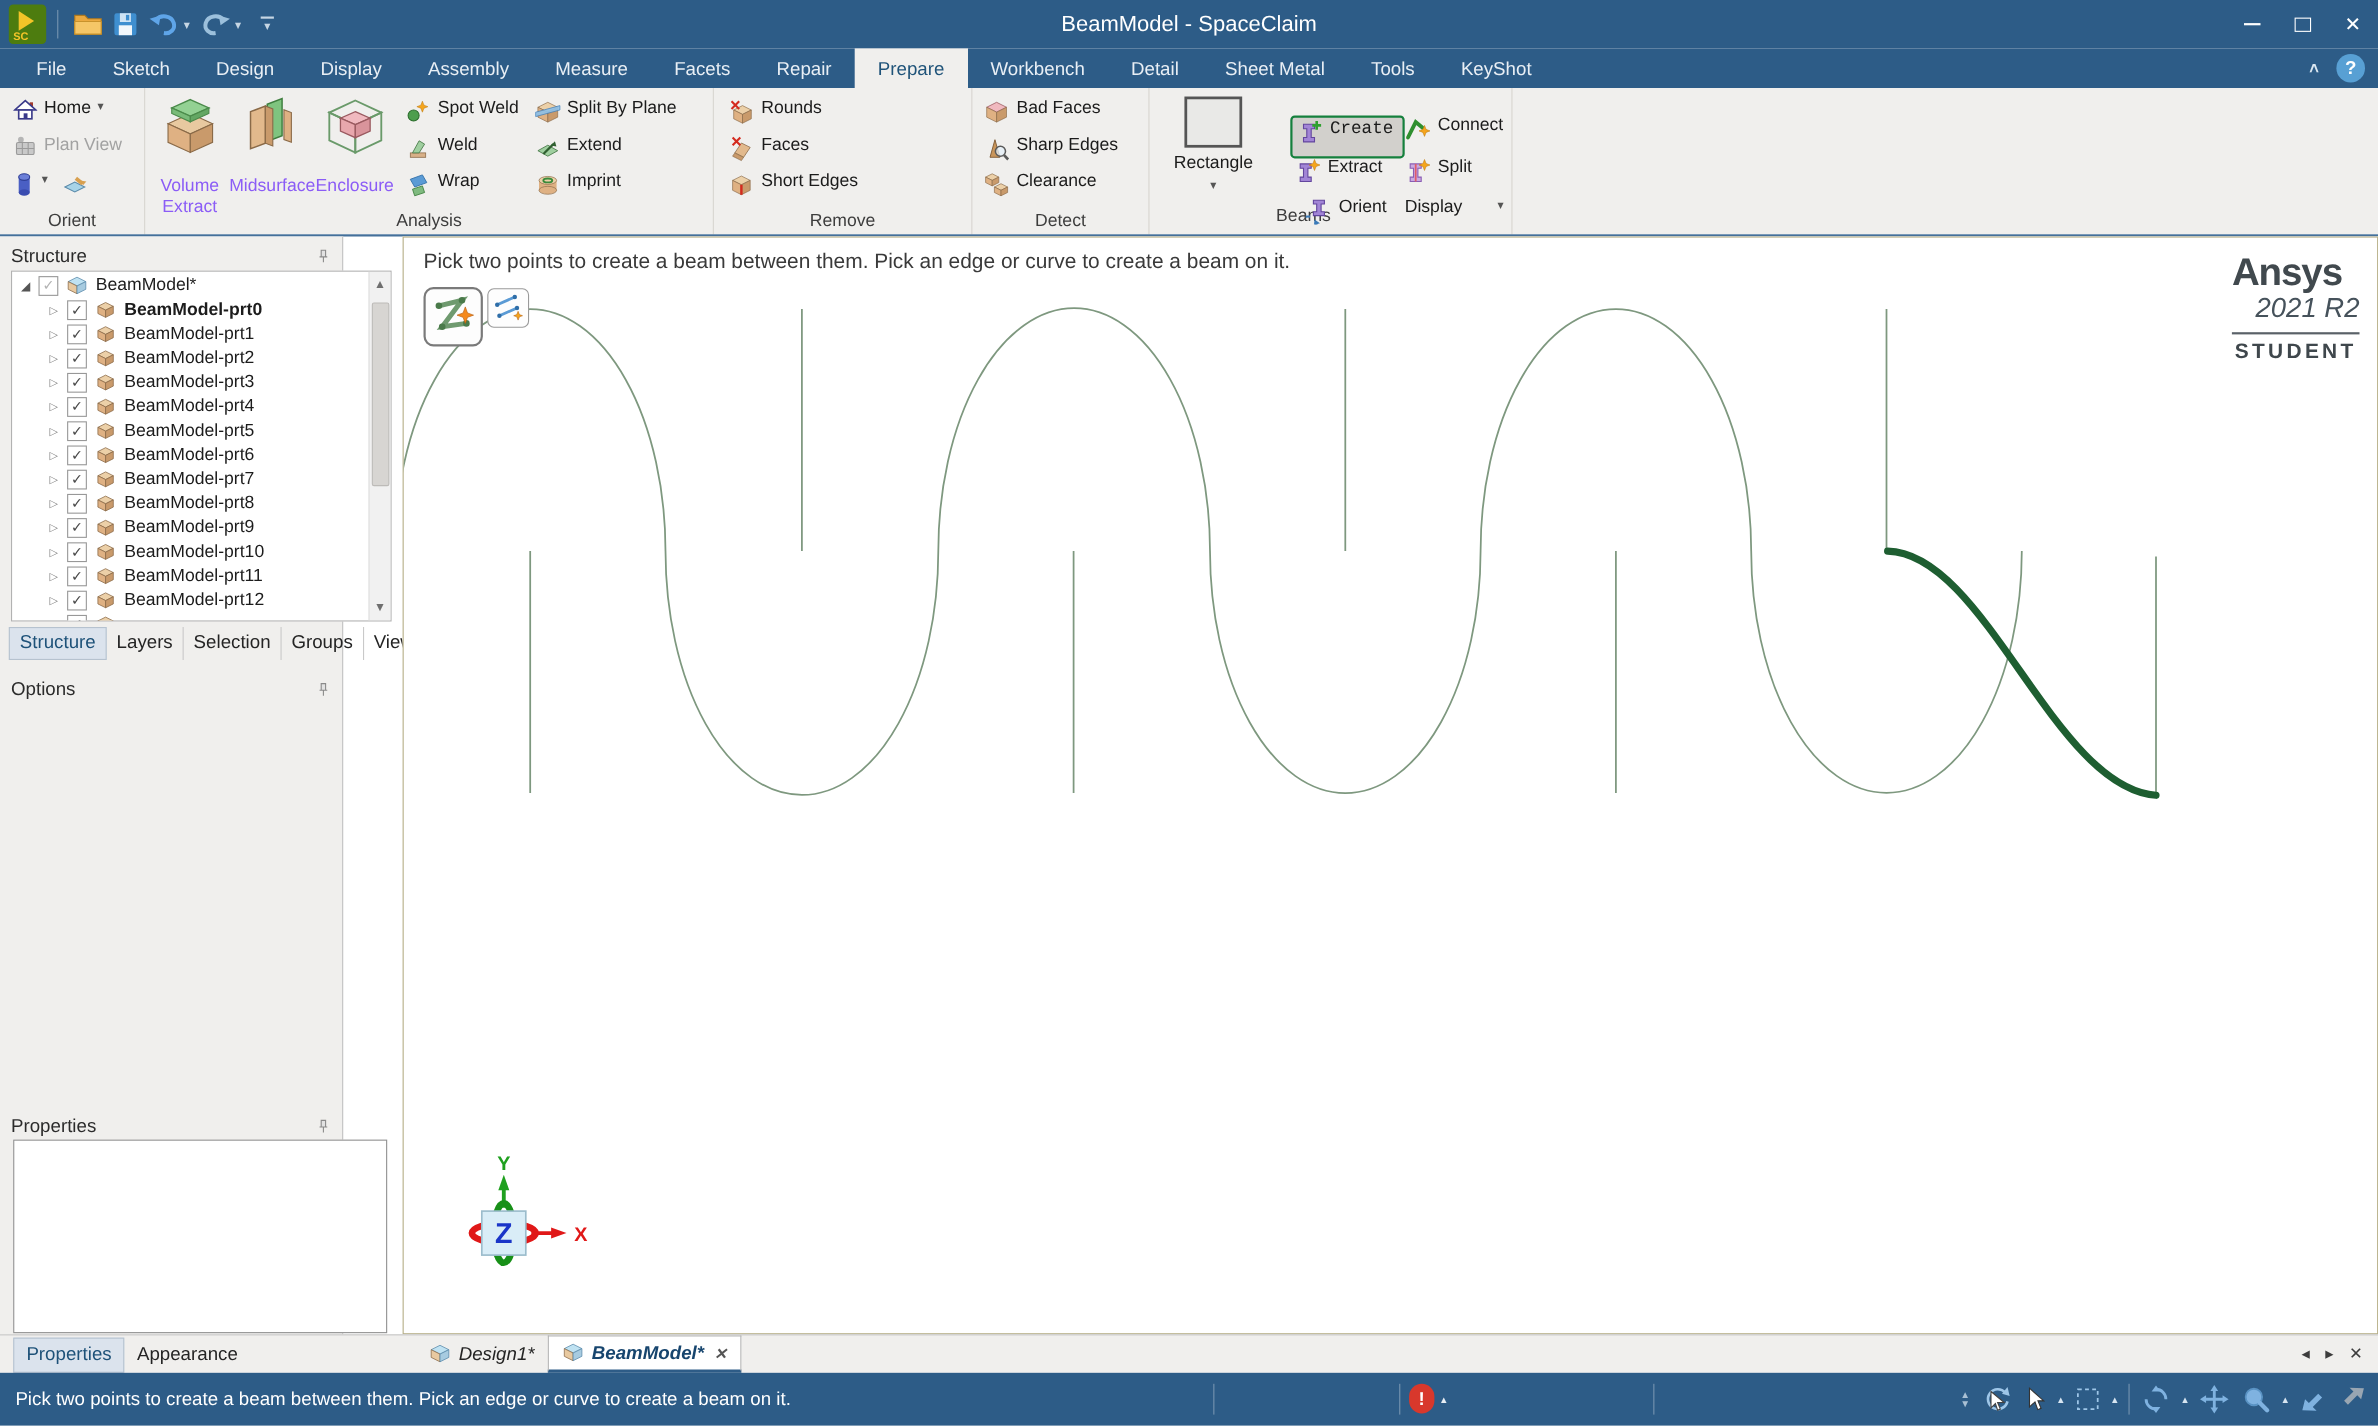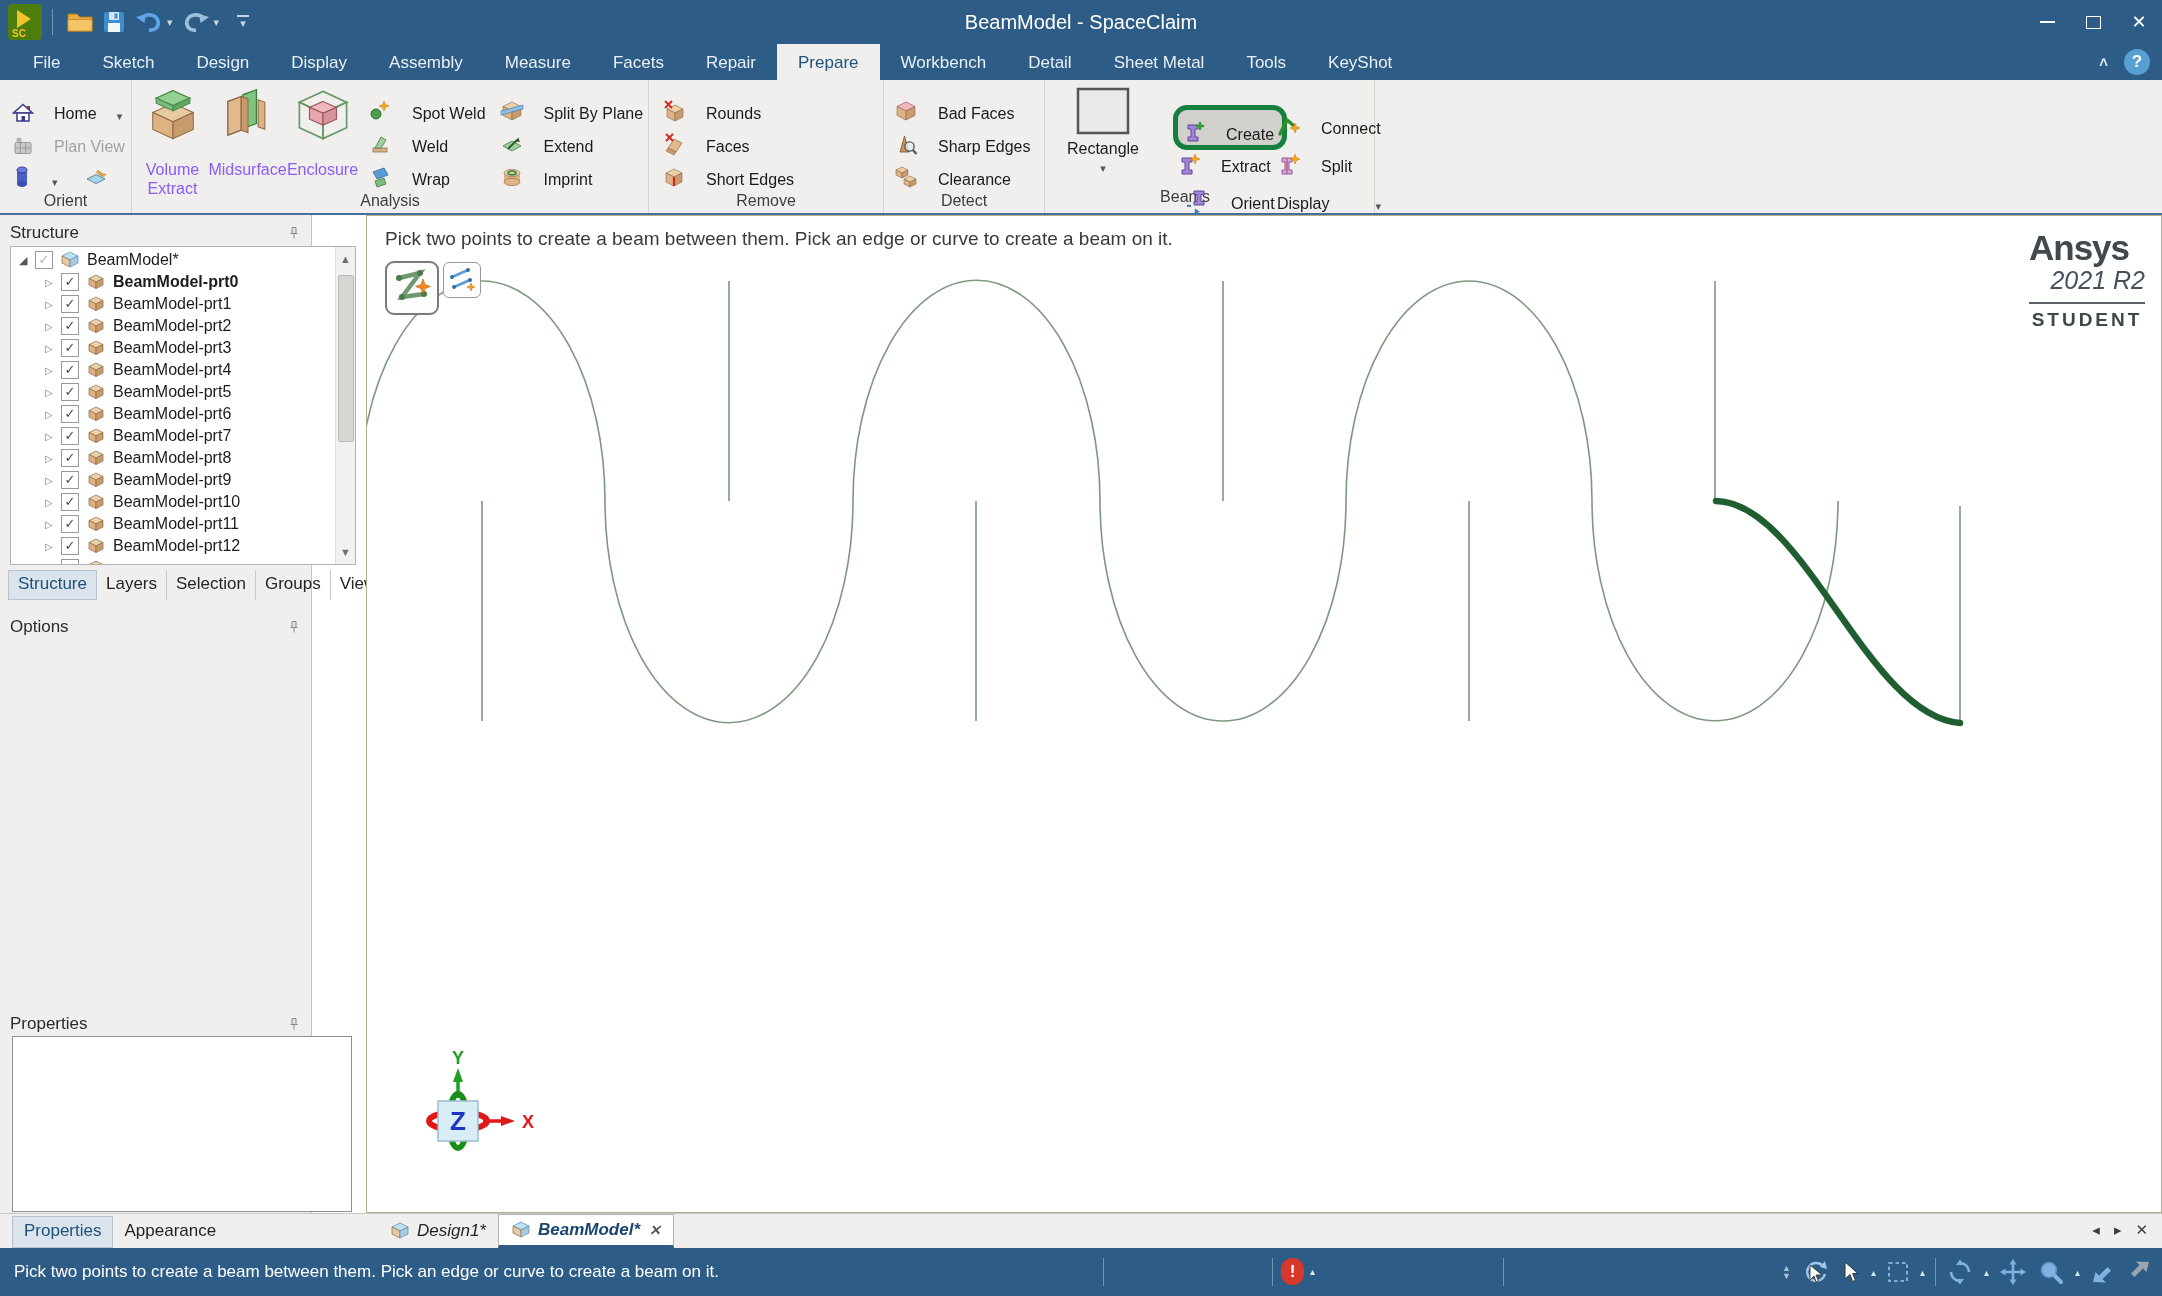--- a/index.html
+++ b/index.html
@@ -41,25 +41,25 @@
   .g-orient{width:132px;}
   .g-analysis{width:517px;display:flex;align-items:flex-start;padding-left:3px;box-sizing:border-box;}
   .g-remove{width:235px;display:flex;padding-left:5px;box-sizing:border-box;}
   .g-detect{width:161px;display:flex;box-sizing:border-box;}
   .g-beams{width:330px;}
   .g-act{width:95px;}
   .bigbtn{width:75px;display:flex;flex-direction:column;align-items:center;padding-top:8px;flex:none;}
   .bigbtn .blabel{margin-top:18px;font-size:16px;line-height:19px;text-align:center;color:#8b5cf6;white-space:normal;}
   .bigbtn.one .blabel{white-space:nowrap;}
   .scol{display:flex;flex-direction:column;margin-top:10px;flex:none;}
-  .sbtn{display:flex;align-items:flex-end;height:33px;font-size:16px;color:#1b1b1b;gap:20px;white-space:nowrap;}
+  .sbtn{display:flex;align-items:flex-start;height:33px;font-size:16px;color:#1b1b1b;gap:6px;white-space:nowrap;}
   .sbtn.disabled{color:#a2a2a2;}
   .caret-g{color:#555;font-size:11px;}
   .ocol{display:flex;flex-direction:column;margin-top:10px;padding-left:12px;}
-  .pressedbtn{background:#d2d0cc;border:5px solid #15803d;border-radius:14px;padding:1px 8px 1px 4px;}
+  .pressedbtn{background:#d2d0cc;border:2px solid #15803d;border-radius:4px;padding:1px 8px 1px 4px;font-family:Liberation Mono, monospace;}
   .g-beams .posa{position:absolute;}
   .rect-ic{margin-top:2px;}
   .actsquares{display:grid;grid-template-columns:13px 13px;grid-gap:4px;margin:26px auto 4px;}
   .actsquares div{width:13px;height:13px;background:#707070;}
   .actlabel{width:88px;margin:2px auto 0;font-size:16px;line-height:19px;text-align:center;color:#1b1b1b;}
 
   
   .main{position:absolute;top:215px;left:0;height:998px;right:0;}
   .leftpanel{position:absolute;left:0;top:0;width:312px;height:998px;background:var(--ribbon-bg);border-right:1px solid #c2c2c2;box-sizing:border-box;}
   .phead{position:absolute;left:10px;right:10px;height:28px;font-size:17px;color:#2b2b2b;display:flex;align-items:center;justify-content:space-between;}

